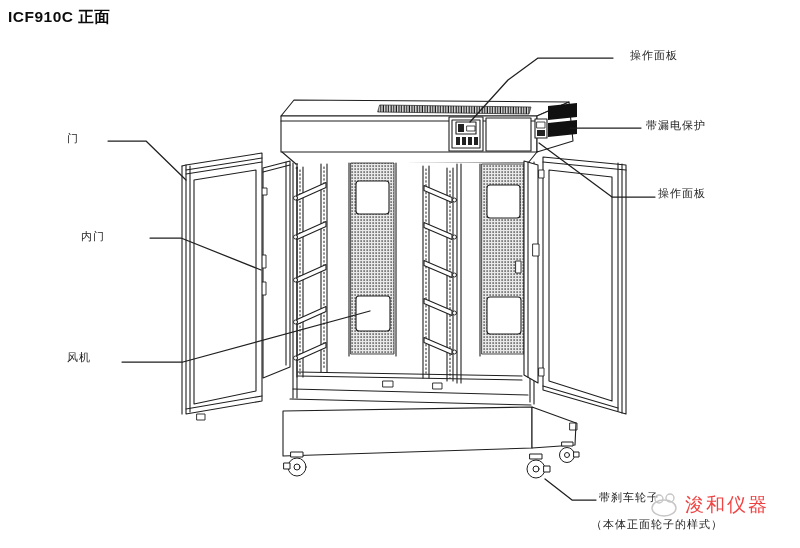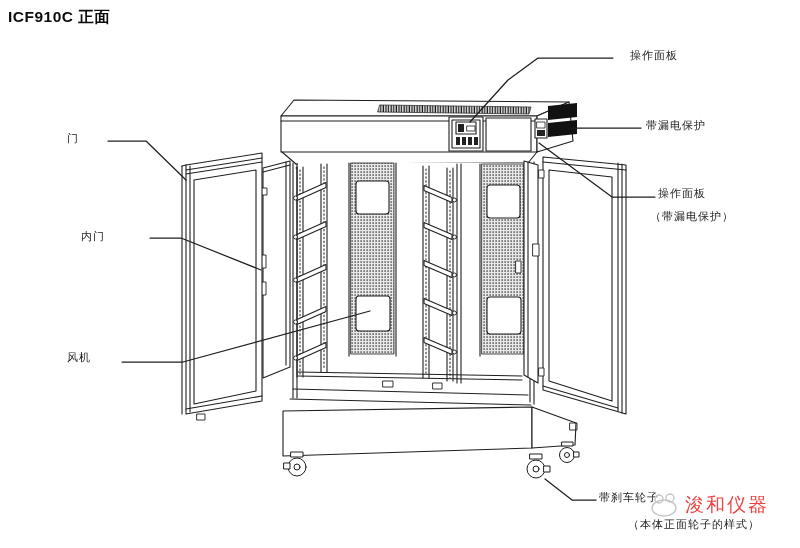--- a/index.html
+++ b/index.html
@@ -216,23 +216,22 @@
 </svg>
 
 <div class="title">ICF910C 正面</div>
 
 <div class="lbl" style="left:67px;top:132px">门</div>
 <div class="lbl" style="left:81px;top:230px">内门</div>
 <div class="lbl" style="left:67px;top:351px">风机</div>
 <div class="lbl" style="left:630px;top:49px">操作面板</div>
 <div class="lbl" style="left:646px;top:119px">带漏电保护</div>
 <div class="lbl" style="left:658px;top:187px">操作面板</div>
-<div class="lbl" style="left:650px;top:210px">（带漏电保护）</div>
 <div class="lbl" style="left:599px;top:491px">带刹车轮子</div>
-<div class="lbl" style="left:628px;top:518px">（本体正面轮子的样式）</div>
+<div class="lbl" style="left:591px;top:518px">（本体正面轮子的样式）</div>
 
 <div class="wm">
   <svg width="34" height="26" viewBox="0 0 34 26" fill="none" stroke="#c6c6c6" stroke-width="1.4">
     <circle cx="11" cy="7" r="4"></circle>
     <circle cx="22" cy="6" r="4"></circle>
     <ellipse cx="16" cy="16" rx="12" ry="8"></ellipse>
   </svg>
   <span>浚和仪器</span>
 </div>
 

